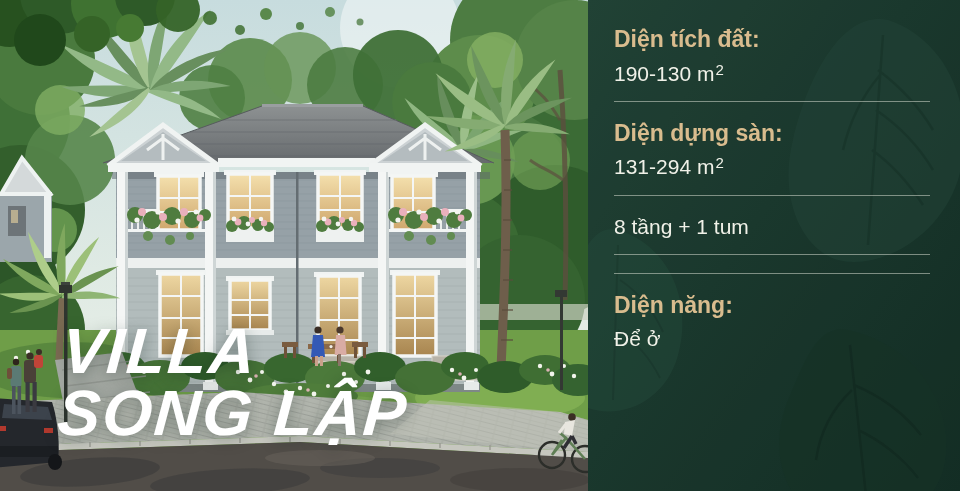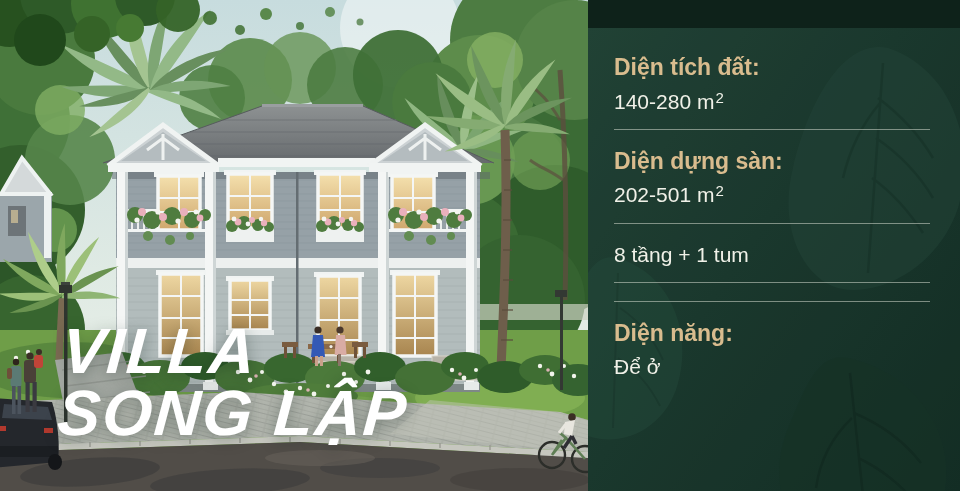--- a/index.html
+++ b/index.html
@@ -7,21 +7,21 @@
          font-family:"Liberation Sans",sans-serif;}
   
   .photo{position:relative;width:588px;height:491px;flex:none;overflow:hidden;}
   .photo svg{display:block;}
   .title{position:absolute;left:60px;top:320px;color:#ffffff;font-weight:bold;
          font-style:italic;transform:skewX(-4deg);
          text-shadow:0 3px 16px rgba(15,35,25,.38);}
   .title span{display:block;font-size:64px;line-height:62px;letter-spacing:2px;white-space:nowrap;}
   
   .panel{flex:1;position:relative;overflow:hidden;
-         background:linear-gradient(125deg,#25483a 0%,#1d3c30 45%,#142f25 100%);margin-top:28px;}
+         background:linear-gradient(125deg,#25483a 0%,#1d3c30 45%,#142f25 100%);}
   .panel-bg{position:absolute;inset:0;}
   .panel-content{position:relative;padding:26px 28px 0 26px;}
   .spec-label{font-size:23px;font-weight:bold;color:#d9bc8e;line-height:1.2;}
   .spec-value{font-size:21px;color:#f0f1e8;margin-top:7px;line-height:1.2;}
   .spec-value .sup{font-size:15px;position:relative;top:-6px;margin-left:1px;}
   .spec-value .sup:empty{display:none;}
   .divider{height:1px;background:rgba(228,231,219,.5);margin:15px 2px 18px 0;}
 </style>
 </head>
 <body>
@@ -515,26 +515,26 @@
       <g opacity=".35">
         <path d="M30,230 C80,245 105,300 90,355 C78,400 35,420 0,408 L0,245 C8,232 18,227 30,230Z" fill="#2c5a47"></path>
         <path d="M30,245 L25,400 M32,280 C50,292 65,310 75,332 M30,330 C48,342 62,358 72,378" stroke="#1e4333" stroke-width="2" fill="none"></path>
       </g>
       <rect x="0" y="0" width="372" height="491" fill="#0e2720" opacity=".18"></rect>
     </svg>
 
     <div class="panel-content">
       <div class="spec-row">
         <div class="spec-label">Diện tích đất:</div>
-        <div class="spec-value"><span>140-280 m</span><span class="sup">2</span></div>
+        <div class="spec-value"><span>190-130 m</span><span class="sup">2</span></div>
       </div>
       <div class="divider"></div>
       <div class="spec-row">
         <div class="spec-label">Diện dựng sàn:</div>
-        <div class="spec-value"><span>202-501 m</span><span class="sup">2</span></div>
+        <div class="spec-value"><span>131-294 m</span><span class="sup">2</span></div>
       </div>
       <div class="divider"></div>
       <div class="spec-row">
         <div class="spec-value"><span>8 tầng + 1 tum</span></div>
       </div>
       <div class="divider"></div>
       <div class="divider"></div>
       <div class="spec-row">
         <div class="spec-label">Diện năng:</div>
         <div class="spec-value"><span>Để ở</span></div>

